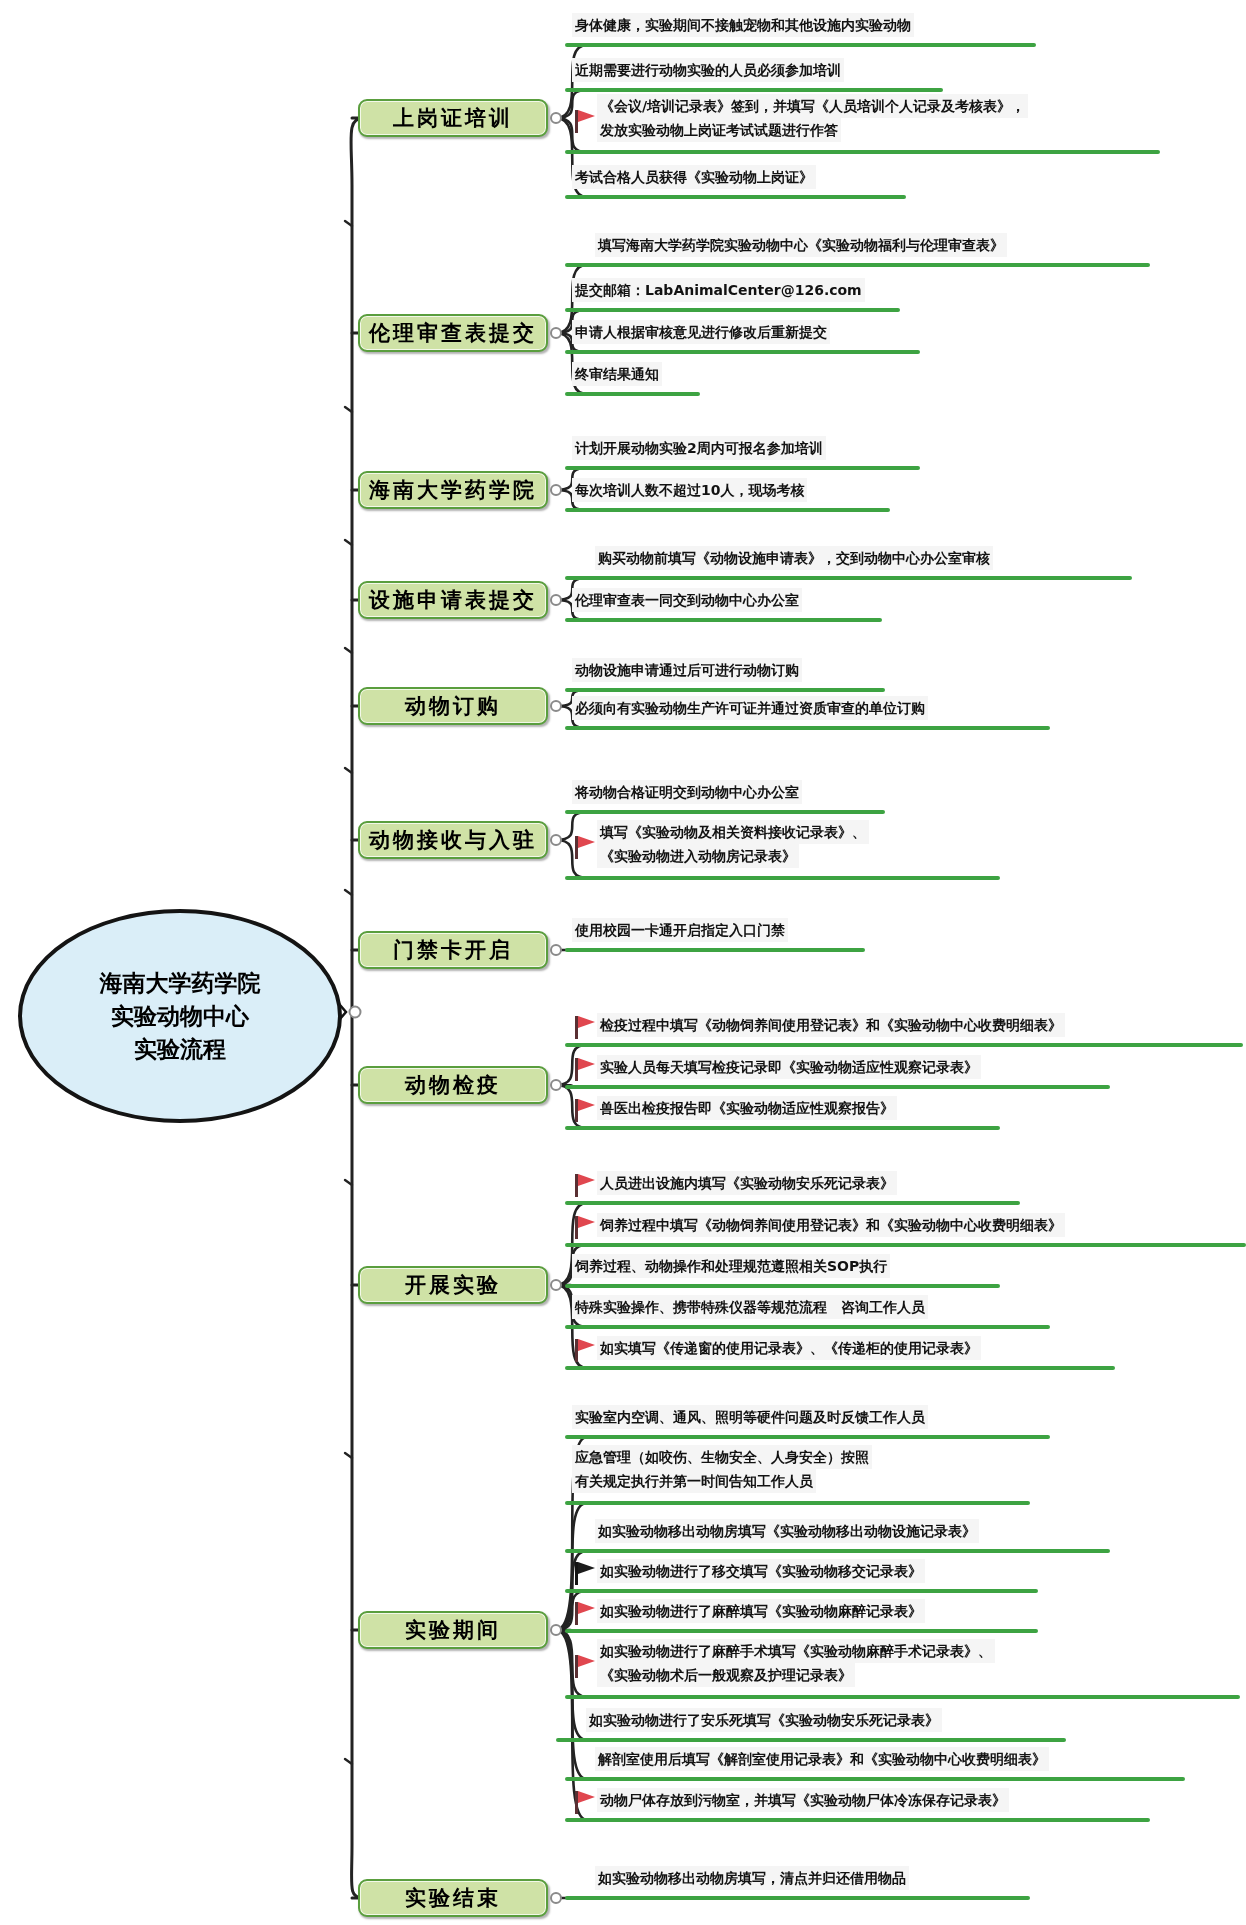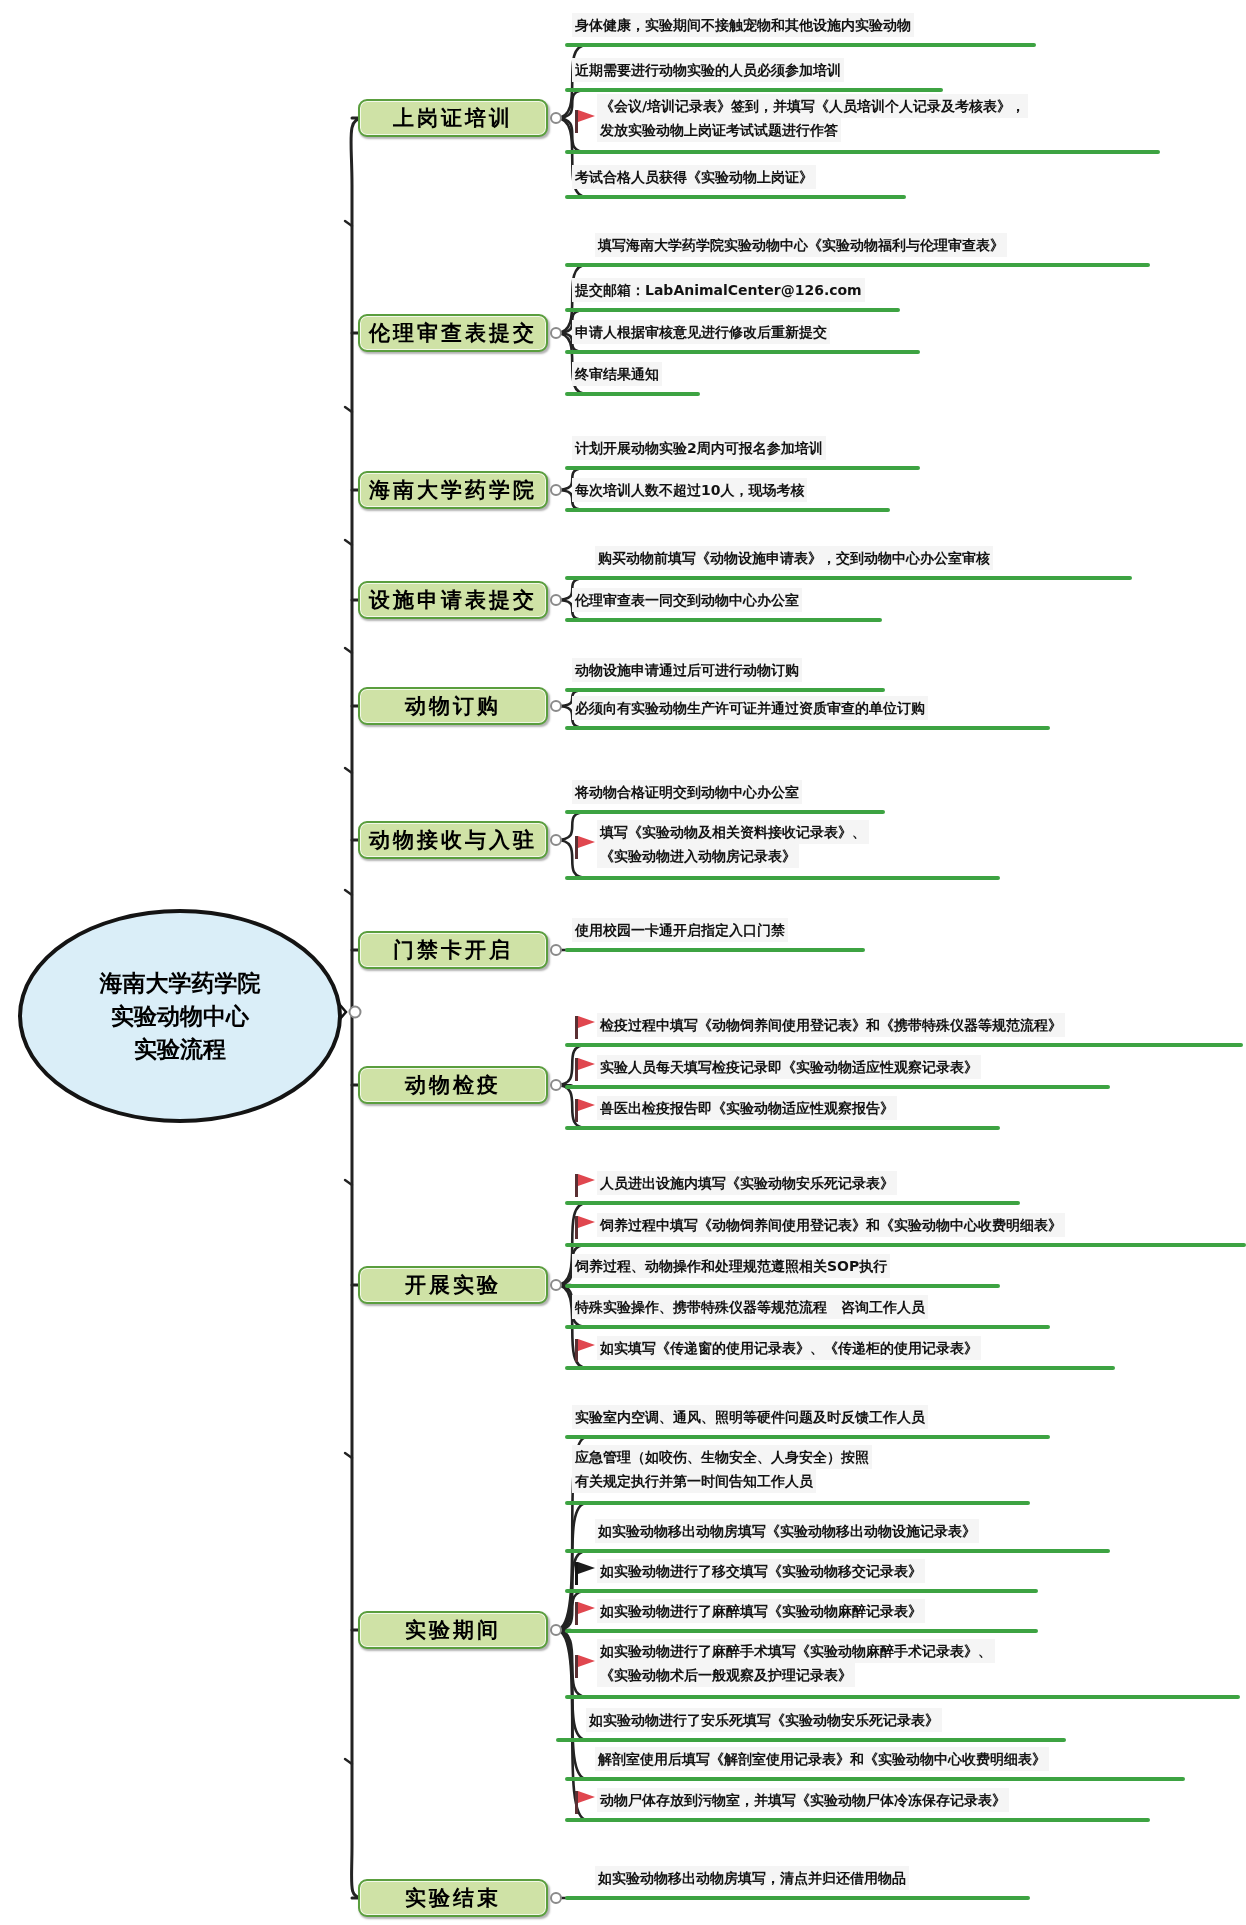--- a/index.html
+++ b/index.html
@@ -263,21 +263,21 @@
     <div class="ul"></div>
   </div>
 </div>
 
 <div class="branch">
   <div class="bbox" style="top:1066px">动物检疫</div>
   <span class="ncirc" style="top:1079px"></span>
   <div class="leaf l1 flagged" style="left:565px;top:1013px;width:678px">
     <span class="flag"></span>
     <div class="ltxt">
-        <span>检疫过程中填写《动物饲养间使用登记表》和《携带特殊仪器等规范流程》</span>
+        <span>检疫过程中填写《动物饲养间使用登记表》和《实验动物中心收费明细表》</span>
       </div>
     <div class="ul"></div>
   </div>
   <div class="leaf l1 flagged" style="left:565px;top:1055px;width:545px">
     <span class="flag"></span>
     <div class="ltxt">
         <span>实验人员每天填写检疫记录即《实验动物适应性观察记录表》</span>
       </div>
     <div class="ul"></div>
   </div>

